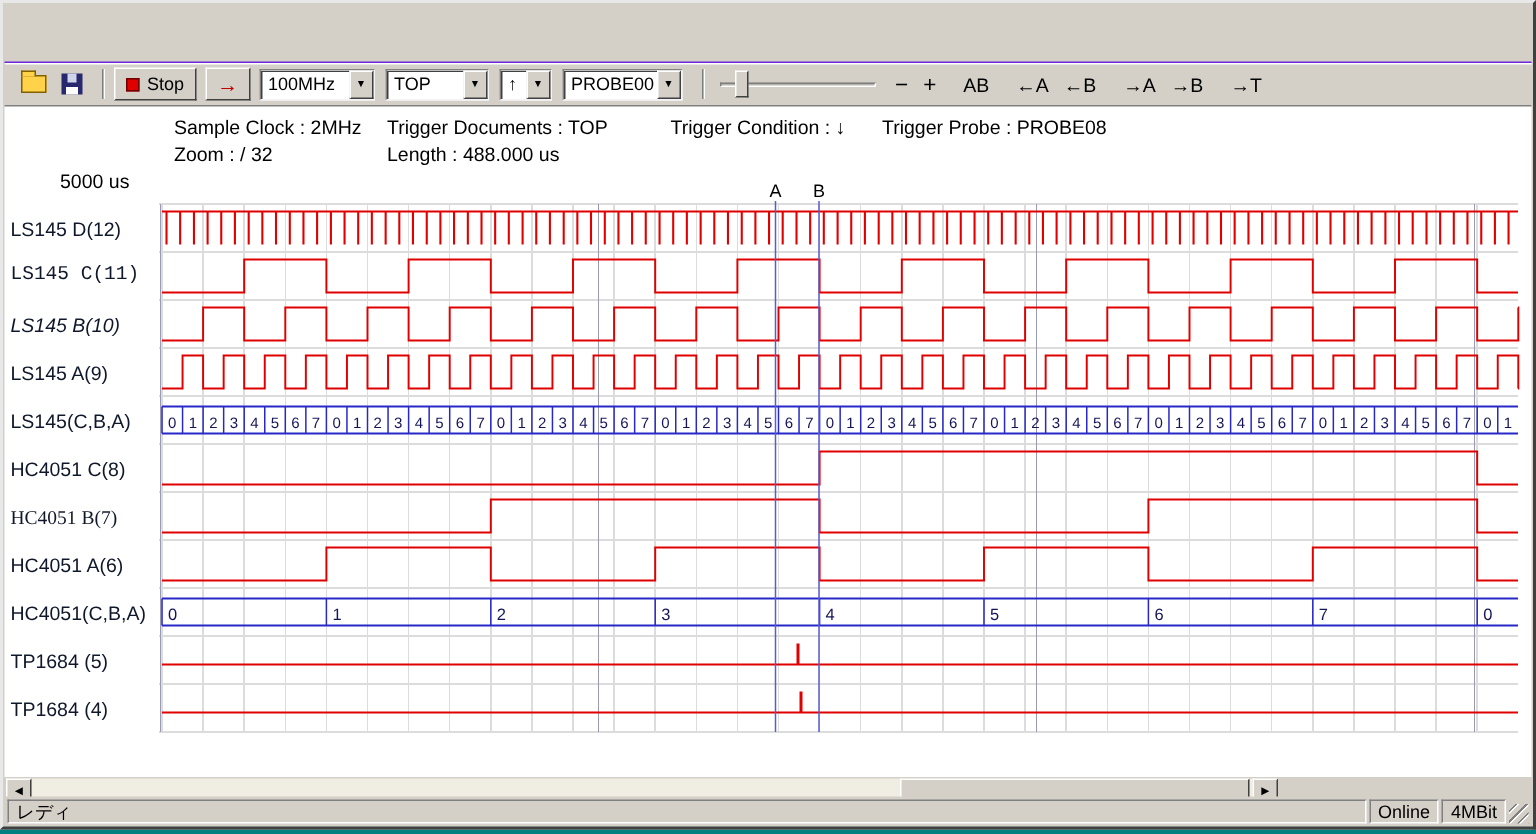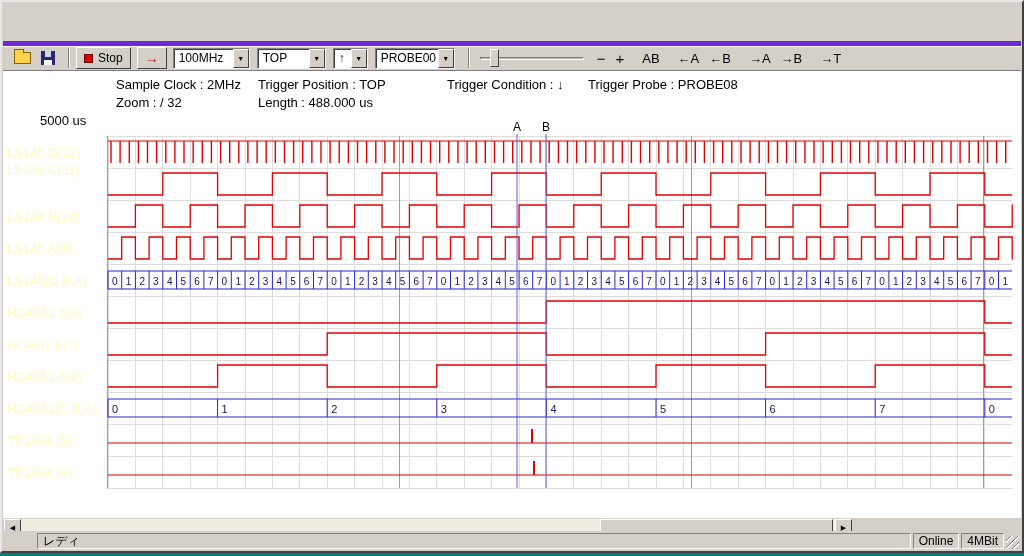--- a/index.html
+++ b/index.html
@@ -37,21 +37,21 @@
   }
   
   .menubar {
     position:absolute; left:1px; top:20px; right:1px; height:19px;
     display:flex; align-items:center; font-size:12px; background:#d4d0c8;
   }
   .menu-item { padding:2px 8px; white-space:nowrap; }
   
   .toolbar {
     position:absolute; left:1px; top:39px; right:1px; height:29px;
-    border-top:5px solid #6d28d9; box-shadow:inset 0 1px 0 #ffffff;
+    border-top:1px solid #6d28d9; box-shadow:inset 0 1px 0 #ffffff;
     display:flex; align-items:center; padding-left:7px; background:#d4d0c8;
   }
   .tsep { width:2px; height:20px; border-left:1px solid #808080; border-right:1px solid #fff; margin:0 6px; flex:0 0 auto; }
   .icon-btn { width:24px; height:22px; display:flex; align-items:center; justify-content:center; flex:0 0 auto; margin-right:2px; }
   .folder-icon {
     width:17px; height:12px; background:#ffd24a; border:1px solid #806000; position:relative;
   }
   .folder-icon:before {
     content:""; position:absolute; left:-1px; top:-4px; width:8px; height:3px;
     background:#ffd24a; border:1px solid #806000; border-bottom:none;
@@ -108,29 +108,29 @@
   }
   
   .statusbar {
     position:absolute; left:1px; right:1px; bottom:1px; height:19px;
     background:#d4d0c8; display:flex; align-items:center; gap:2px; padding:2px 2px 1px 2px; font-size:12px;
   }
   .status-panel {
     border:1px solid; border-color:#808080 #fff #fff #808080;
     height:16px; line-height:14px; padding:0 5px; white-space:nowrap;
   }
-  .status-panel.ready { flex:1;margin-left:32px; }
+  .status-panel.ready { flex:1; }
   .resize-grip {
     width:13px; height:13px; align-self:flex-end;
     background:repeating-linear-gradient(135deg,transparent 0 3px,#808080 3px 4px,#fff 4px 5px);
   }
   
   #overlay { position:absolute; left:0; top:0; width:1024px; height:556px; pointer-events:none; }
   .info-text { position:absolute; font-size:13px; color:#000; white-space:nowrap; }
-  .sig-label { position:absolute; left:7px; width:99px; font-size:13px; color:#fef9c3; white-space:nowrap; }
+  .sig-label { position:absolute; left:7px; width:99px; font-size:13px; color:#0f172a; white-space:nowrap; }
   #plot-svg { position:absolute; left:0; top:0; }
 </style>
 </head>
 <body>
 
 <div class="window">
 
 
 
   <div class="toolbar">
@@ -199,29 +199,29 @@
   <div class="statusbar">
     <div class="status-panel ready">レディ</div>
     <div class="status-panel">Online</div>
     <div class="status-panel">4MBit</div>
     <div class="resize-grip"></div>
   </div>
 </div>
 
 <div id="overlay">
   <div class="info-text" style="left:116px;top:77px">Sample Clock : 2MHz</div>
-  <div class="info-text" style="left:258px;top:77px">Trigger Position : TOP</div>
+  <div class="info-text" style="left:258px;top:77px">Trigger Documents : TOP</div>
   <div class="info-text" style="left:447px;top:77px">Trigger Condition : ↓</div>
   <div class="info-text" style="left:588px;top:77px">Trigger Probe : PROBE08</div>
   <div class="info-text" style="left:116px;top:95px">Zoom : /  32</div>
   <div class="info-text" style="left:258px;top:95px">Length : 488.000 us</div>
   <div class="info-text" style="left:40px;top:113px;width:66px;">5000 us</div>
   <div id="labels">
       <div class="sig-label" style="top: 145px;">LS145 D(12)</div>
-      <div class="sig-label" style="top: 162px;">LS145 C(11)</div>
+      <div class="sig-label" style="top: 175px; font-family: Liberation Mono, monospace;">LS145 C(11)</div>
       <div class="sig-label" style="top: 209px; font-style: italic;">LS145 B(10)</div>
       <div class="sig-label" style="top: 241px;">LS145 A(9)</div>
       <div class="sig-label" style="top: 273px;">LS145(C,B,A)</div>
       <div class="sig-label" style="top: 305px;">HC4051 C(8)</div>
       <div class="sig-label" style="top: 337px; font-family: Liberation Serif, serif;">HC4051 B(7)</div>
       <div class="sig-label" style="top: 369px;">HC4051 A(6)</div>
       <div class="sig-label" style="top: 401px;">HC4051(C,B,A)</div>
       <div class="sig-label" style="top: 433px;">TP1684 (5)</div>
       <div class="sig-label" style="top: 465px;">TP1684 (4)</div>
     </div>

